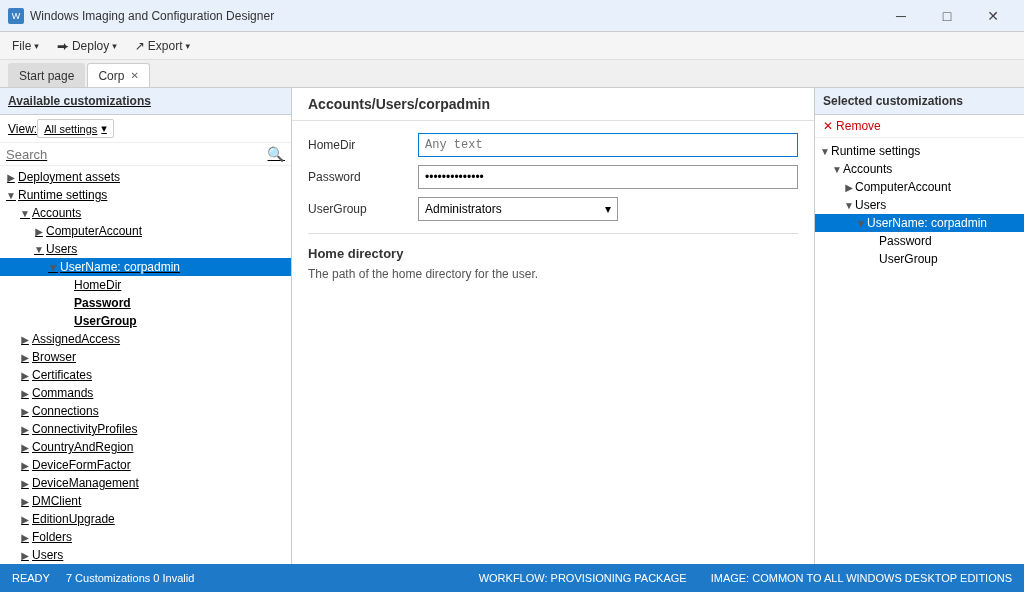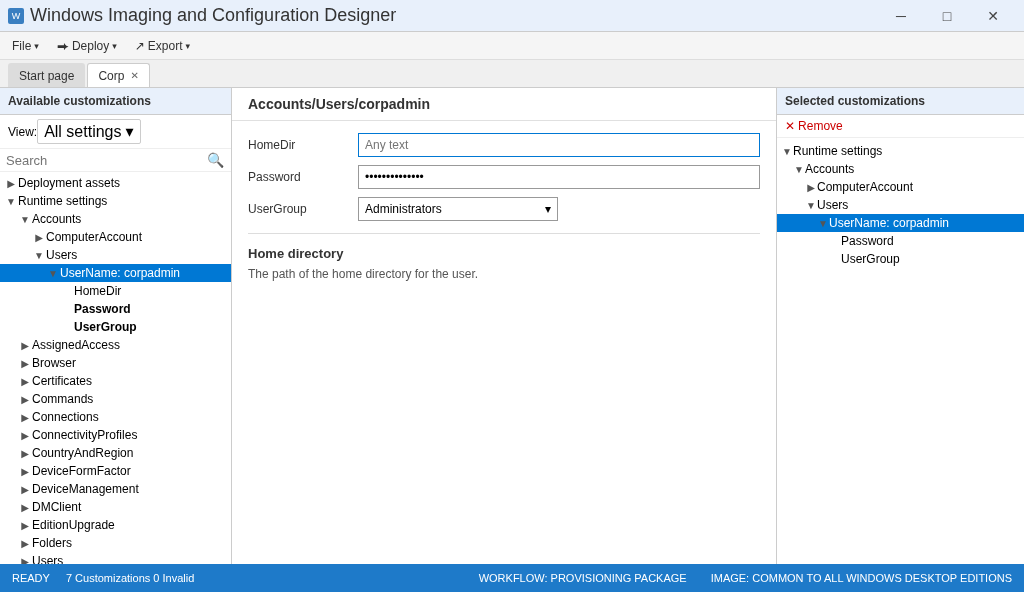--- a/index.html
+++ b/index.html
@@ -10,21 +10,21 @@
       background: #e8f0fb;
       height: 32px;
       display: flex;
       align-items: center;
       padding: 0 8px;
       border-bottom: 1px solid #ccc;
       justify-content: space-between;
     }
     .title-bar-left { display: flex; align-items: center; gap: 6px; font-size: 12px; }
     .title-bar-icon { width: 16px; height: 16px; background: #3a7fc1; border-radius: 2px; display: flex; align-items: center; justify-content: center; color: white; font-size: 9px; }
-    .title-bar-title { font-size: 18px; color: #333; }
+    .title-bar-title { font-size: 12px; color: #333; }
     .title-bar-controls { display: flex; gap: 0; }
     .title-bar-btn { width: 46px; height: 32px; display: flex; align-items: center; justify-content: center; cursor: pointer; font-size: 14px; color: #444; border: none; background: transparent; }
 
     
     .menu-bar {
       background: #f5f5f5;
       height: 28px;
       display: flex;
       align-items: center;
       padding: 0 4px;
@@ -76,45 +76,46 @@
 
     
     .main-layout {
       display: flex;
       height: calc(592px - 32px - 28px - 28px - 28px);
       background: white;
     }
 
     
     .left-panel {
-      width: 232px;
+      width: 292px;
       background: white;
       border-right: 1px solid #ccc;
       display: flex;
       flex-direction: column;
+      text-decoration: underline;
     }
     .left-panel-header {
       padding: 6px 8px;
       background: #e8f0fb;
       font-weight: bold;
       font-size: 12px;
       color: #333;
       border-bottom: 1px solid #ccc;
     }
     .view-bar {
       display: flex;
       align-items: center;
       padding: 4px 8px;
       font-size: 12px;
       border-bottom: 1px solid #eee;
     }
     .view-dropdown {
       border: 1px solid #ccc;
       padding: 2px 6px;
-      font-size: 16px;
+      font-size: 11px;
       background: white;
       cursor: pointer;
       display: flex;
       align-items: center;
       gap: 4px;
       border-radius: 2px;
     }
     .search-bar {
       display: flex;
       align-items: center;
@@ -184,21 +185,21 @@
       flex-shrink: 0;
     }
     .form-input {
       flex: 1;
       border: 1px solid #0078d4;
       padding: 4px 6px;
       font-size: 12px;
       outline: none;
       min-height: 24px;
     }
-    .form-input.placeholder-text { color: #999; border-color: #0078d4; }
+    .form-input.placeholder-text { color: #999; border-color: #0078d4; font-family: Liberation Mono, monospace; }
     .form-select {
       flex: 1;
       border: 1px solid #999;
       padding: 4px 6px;
       font-size: 12px;
       background: white;
       min-height: 24px;
       display: flex;
       align-items: center;
       justify-content: space-between;
@@ -207,21 +208,21 @@
       gap: 9px;
     }
     .center-description {
       padding: 12px 16px;
     }
     .desc-title { font-weight: 600; font-size: 13px; color: #333; margin-bottom: 6px; }
     .desc-text { font-size: 12px; color: #555; }
 
     
     .right-panel {
-      width: 248px;
+      width: 210px;
       background: white;
       border-left: 1px solid #ccc;
       display: flex;
       flex-direction: column;
     }
     .right-panel-header {
       padding: 6px 8px;
       background: #e8f0fb;
       font-weight: bold;
       font-size: 12px;

